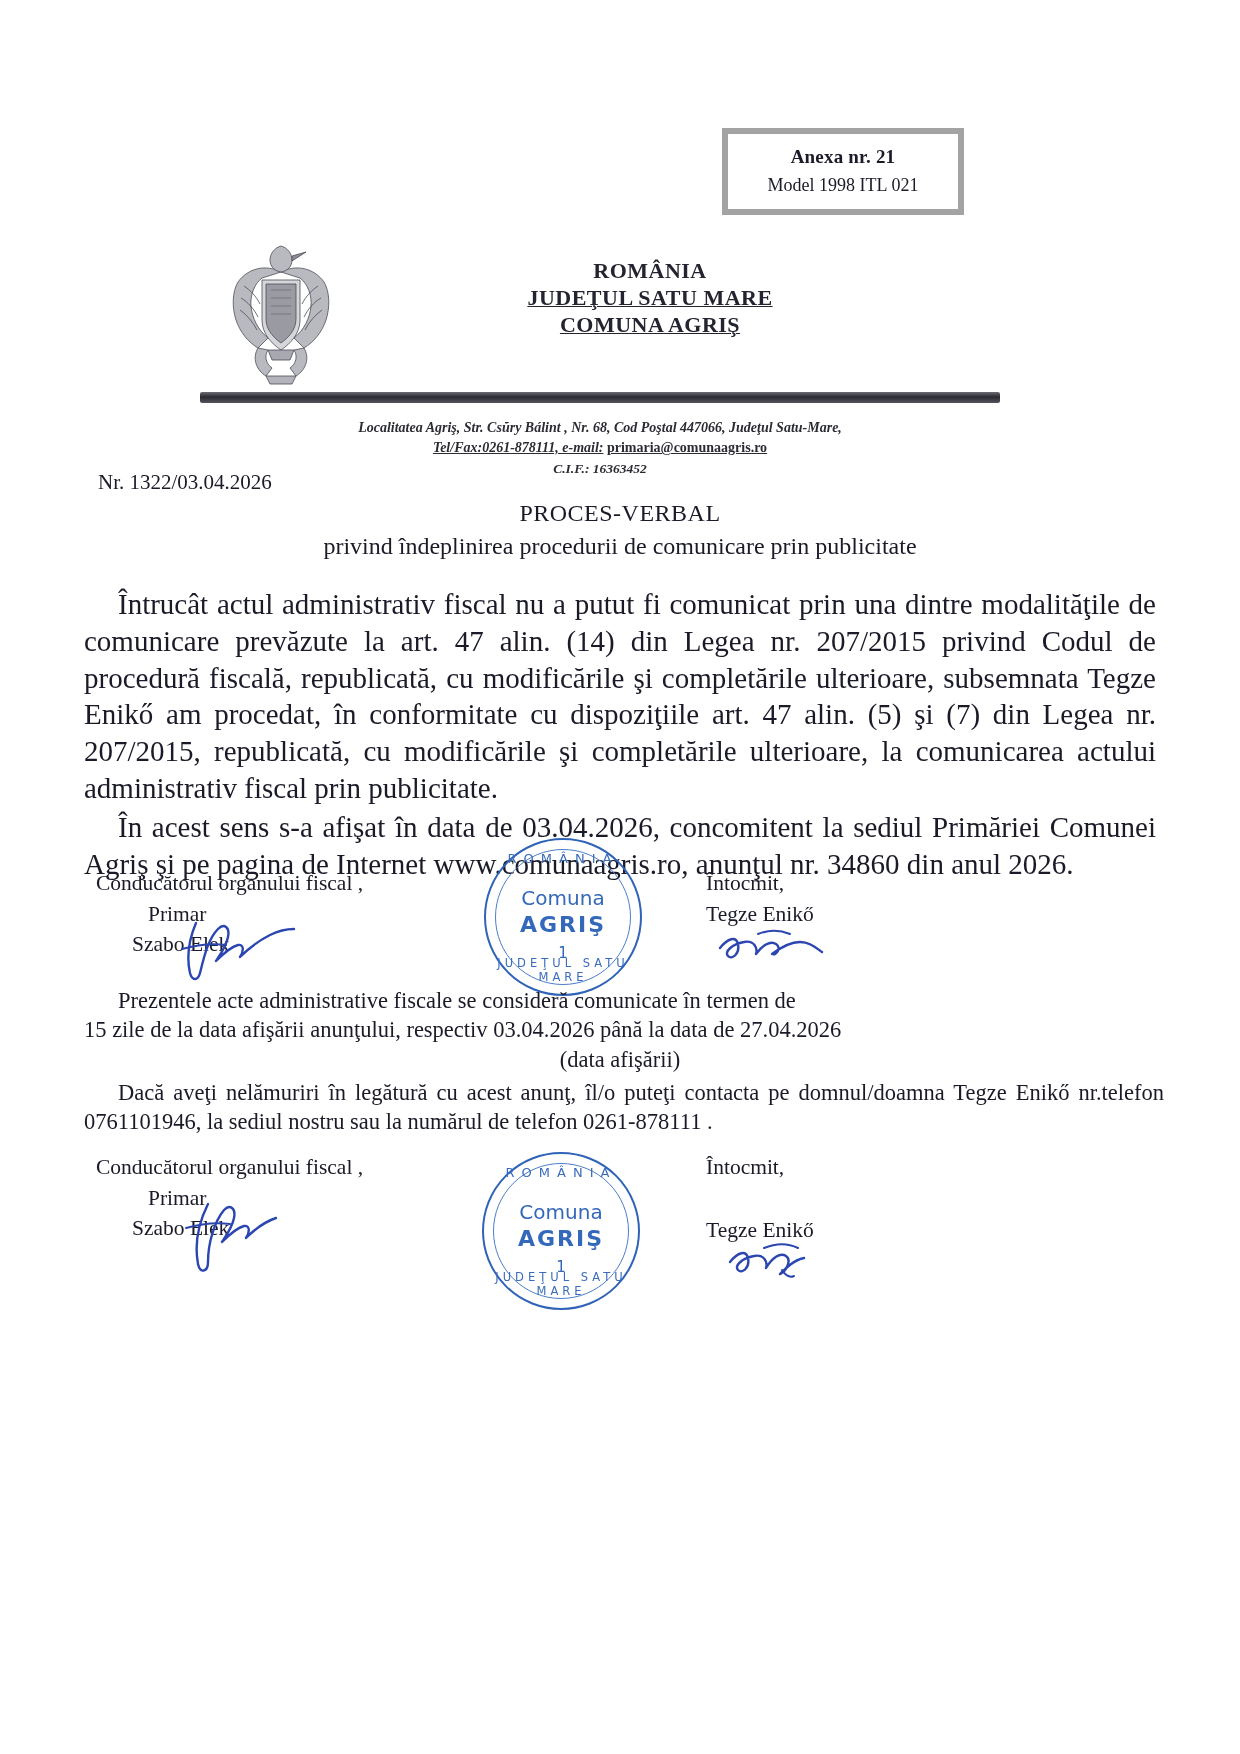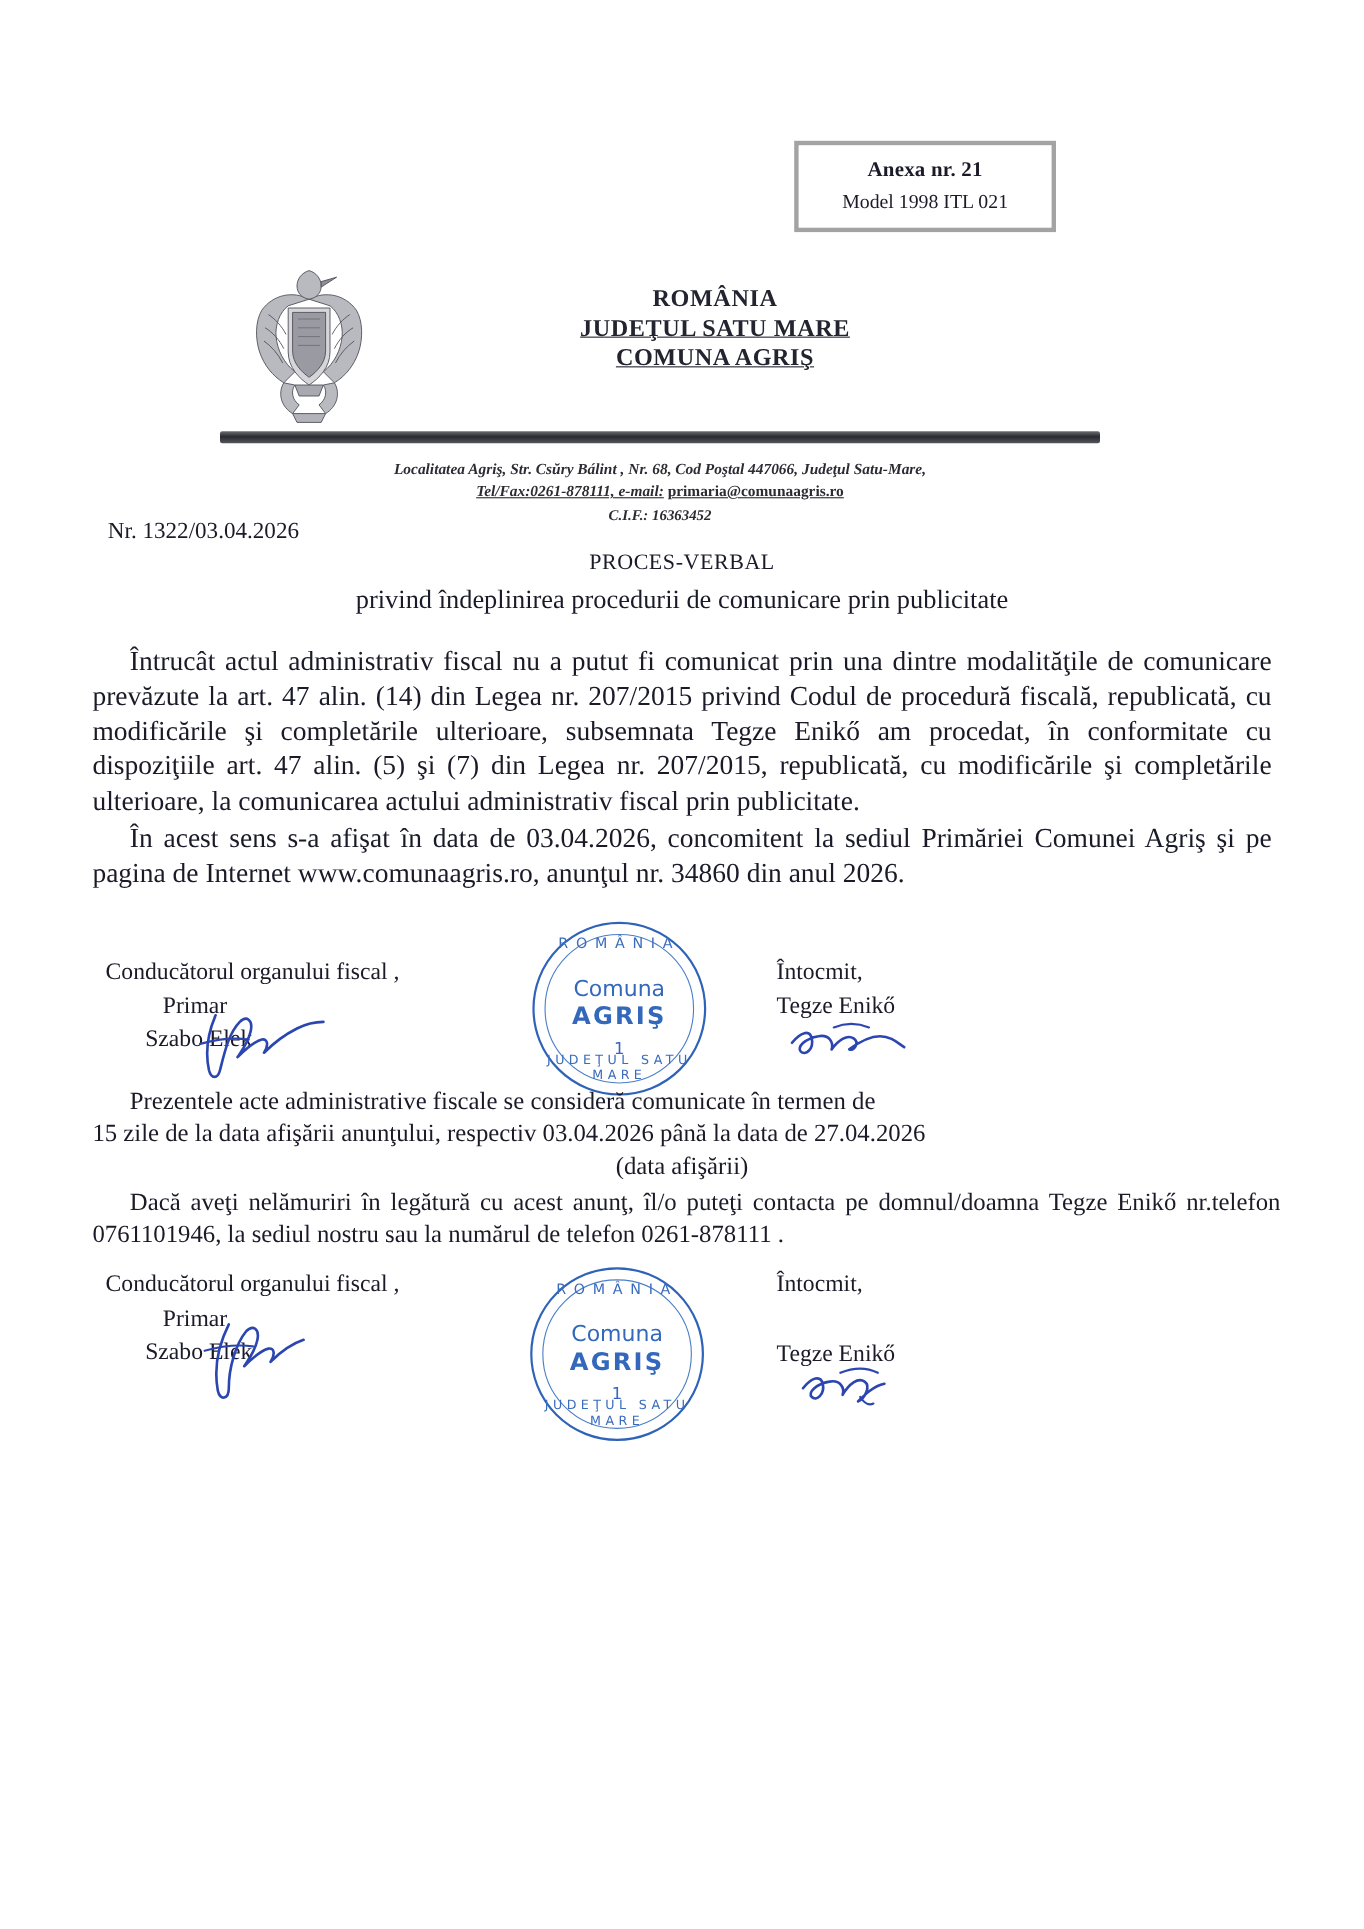--- a/index.html
+++ b/index.html
@@ -20,21 +20,21 @@
     position: absolute;
     inset: 0;
   }
 
   
   .anexa-box {
     position: absolute;
     left: 722px;
     top: 128px;
     width: 218px;
-    border: 4px solid #a3a3a3;
+    border: 6px solid #a3a3a3;
     padding: 10px 6px 12px 6px;
     text-align: center;
     line-height: 1.35;
   }
   .anexa-title {
     font-weight: bold;
     font-size: 19px;
     letter-spacing: 0.2px;
   }
   .anexa-sub {
@@ -107,42 +107,42 @@
     font-size: 21px;
   }
 
   
   .doc-title {
     position: absolute;
     left: 0;
     top: 500px;
     width: 1240px;
     text-align: center;
-    font-size: 20px;
+    font-size: 24px;
     letter-spacing: 0.5px;
   }
   .doc-subtitle {
     position: absolute;
     left: 0;
     top: 533px;
     width: 1240px;
     text-align: center;
     font-size: 24px;
   }
 
   
   .body-wrap {
     position: absolute;
     left: 84px;
     top: 586px;
     width: 1072px;
   }
   p.para {
     margin: 0 0 2px 0;
-    font-size: 25px;
+    font-size: 29px;
     line-height: 1.27;
     text-align: justify;
     text-justify: inter-word;
     text-indent: 34px;
   }
 
   
   .sig-block {
     position: absolute;
     font-size: 21.5px;

